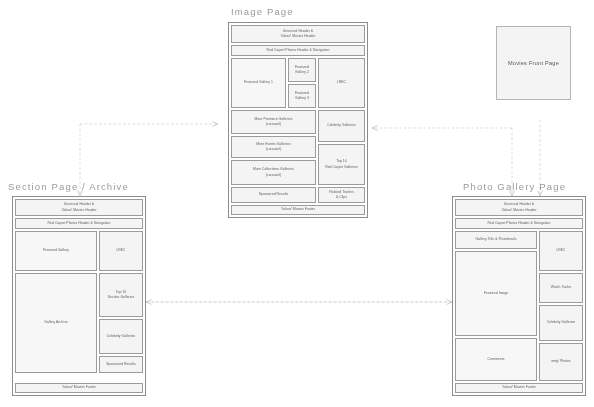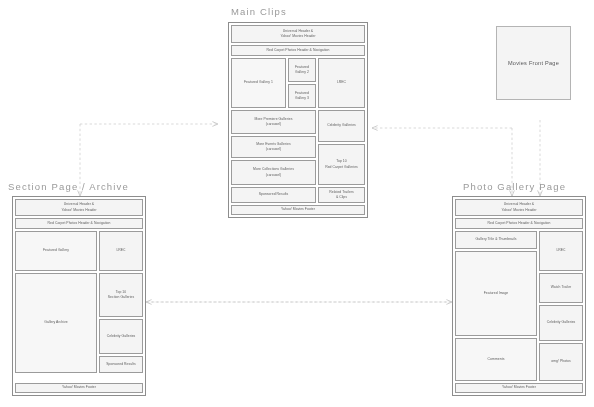--- a/index.html
+++ b/index.html
@@ -106,21 +106,21 @@
 
         <path d="M512,128 L512,196" marker-end="url(#ah)"></path>
         <path d="M512,128 L372,128" marker-end="url(#ah)"></path>
 
         <path d="M146,302 L452,302" marker-end="url(#ah)"></path>
         <path d="M452,302 L146,302" marker-end="url(#ah)"></path>
       </g>
     </svg>
   </div>
 
-  <div class="group-title" style="left:231px; top:6px;">Main Clips</div>
+  <div class="group-title" style="left:231px; top:6px;">Image Page</div>
 
   <div class="frame" style="left:228px; top:22px; width:140px; height:196px;"></div>
 
   <div class="blk" style="left:231px; top:25px; width:134px; height:18px;">
     <span class="blk-label">Universal Header &amp;
 Yahoo! Movies Header</span>
   </div>
 
   <div class="blk" style="left:231px; top:45px; width:134px; height:11px;">
     <span class="blk-label">Red Carpet Photos Header &amp; Navigation</span>

